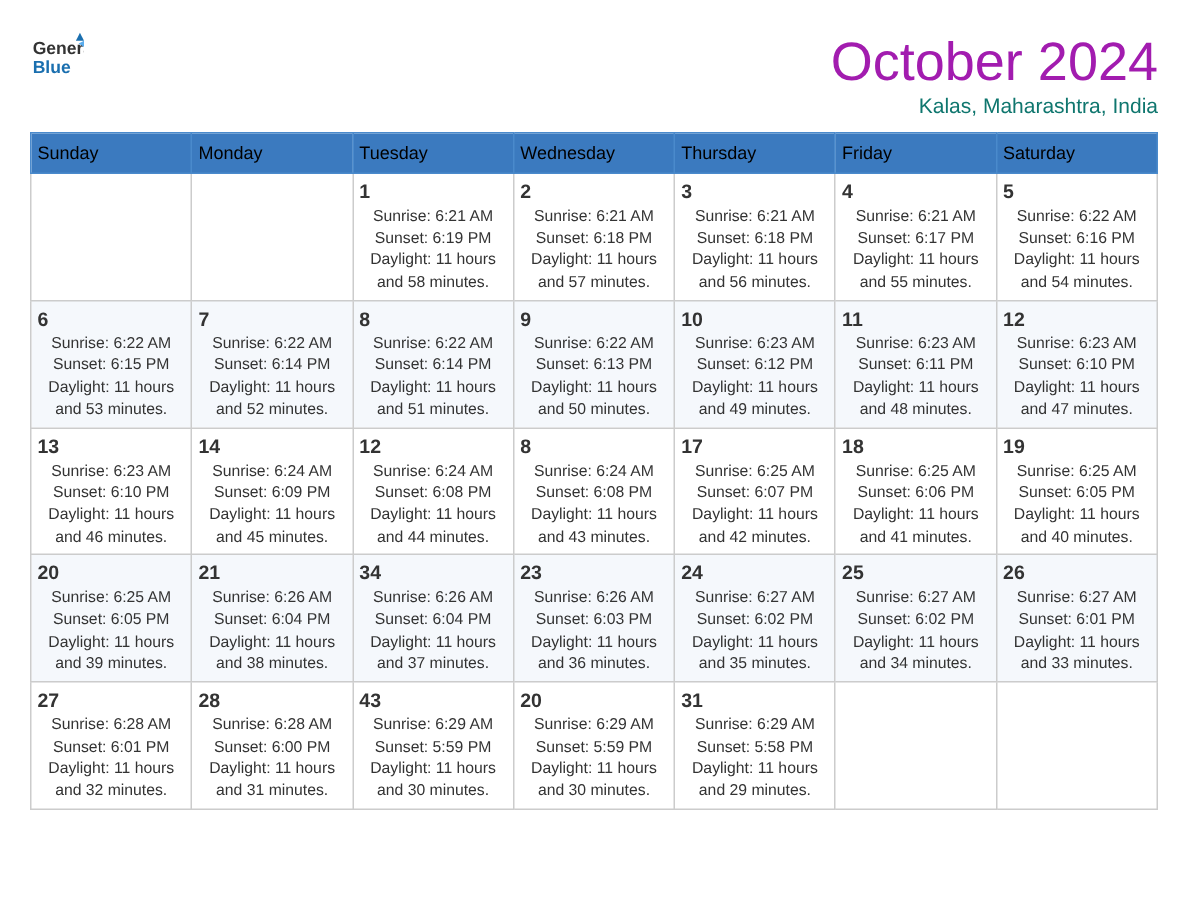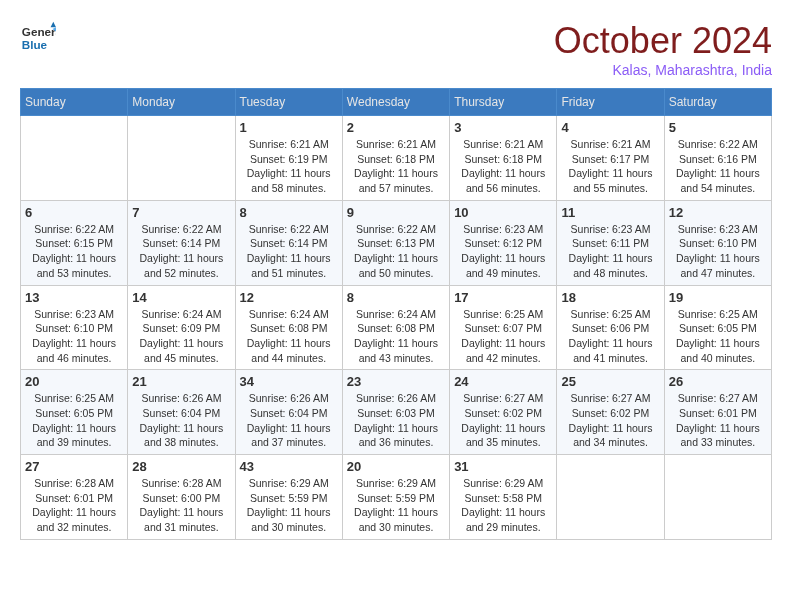--- a/index.html
+++ b/index.html
@@ -23,35 +23,35 @@
     }
     .logo-icon {
       width: 36px;
       height: 36px;
     }
     .title-area {
       text-align: right;
     }
     .month-title {
       font-size: 36px;
-      color: #7f1d1d;
+      color: #a21caf;
       font-weight: 300;
     }
     .subtitle {
       font-size: 14px;
-      color: #8b5cf6;
+      color: #0f766e;
     }
     table {
       width: 100%;
       border-collapse: collapse;
       font-size: 11px;
     }
     thead tr th {
       background-color: #3b7abf;
-      color: #e5e5e5;
+      color: #000000;
       padding: 6px 4px;
       text-align: left;
       font-size: 12px;
       font-weight: normal;
       border: 1px solid #4a8acc;
     }
     tbody tr td {
       border: 1px solid #ccc;
       vertical-align: top;
       padding: 4px;

